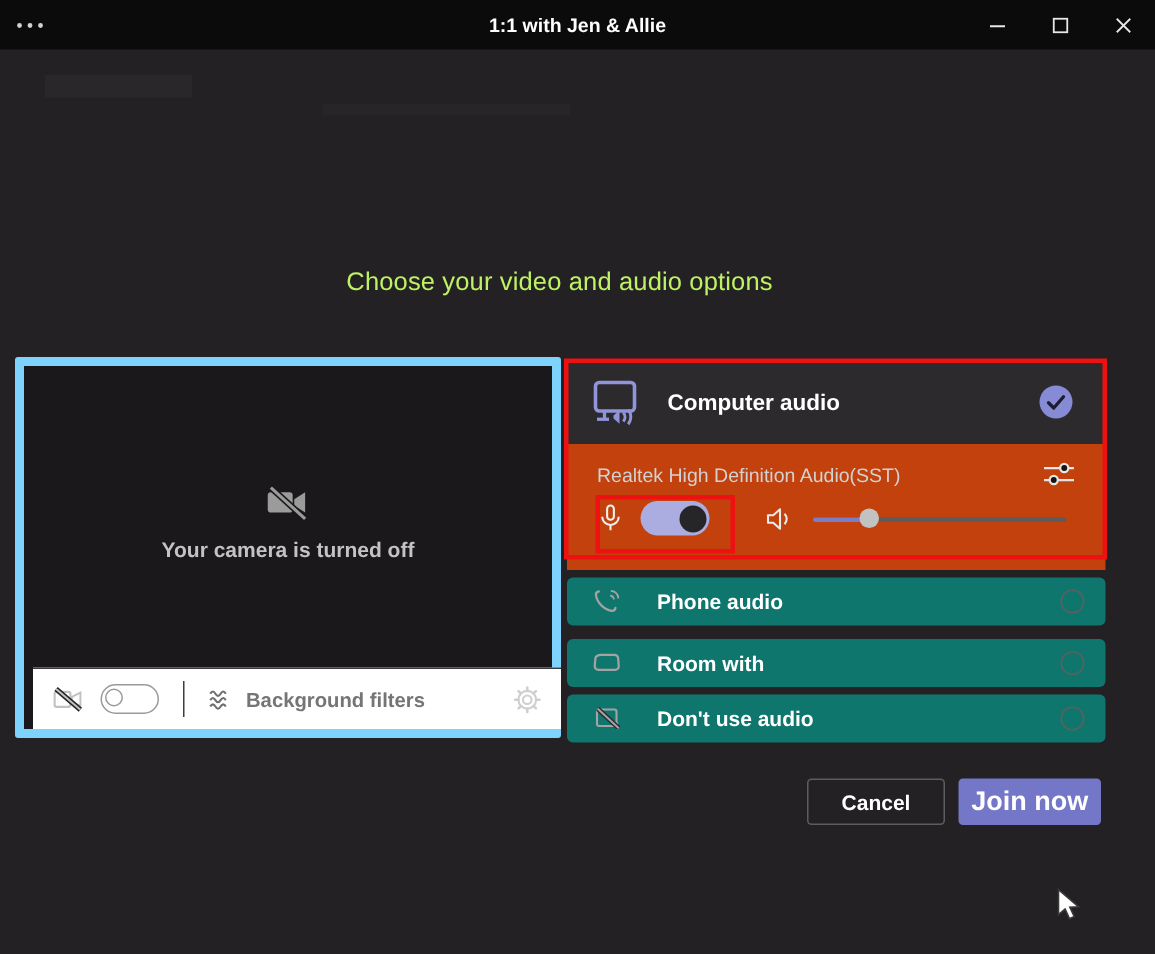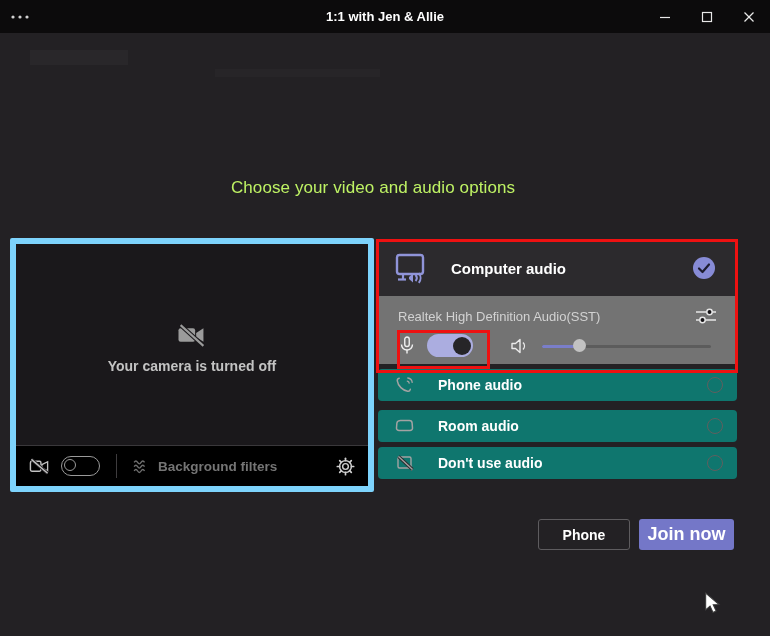--- a/index.html
+++ b/index.html
@@ -34,47 +34,47 @@
   .preview {
     position:absolute; left:10px; top:238px; width:364px; height:254px;
     background:#1a181b; border:6px solid #7dd3fc; border-radius:2px;
   }
   .preview-center {
     position:absolute; left:0; top:78px; width:100%;
     display:flex; flex-direction:column; align-items:center;
   }
   .preview-status { margin-top:9px; color:#c3c3c3; font-size:14px; font-weight:700; }
   .preview-bar {
-    position:absolute; left:0; bottom:0; width:100%; height:41px;
-    background:#000000; border-top:1px solid #3a383b;
+    position:absolute; left:6px; bottom:0; width:100%; height:41px;
+    background:#ffffff; border-top:1px solid #3a383b;
     display:flex; align-items:center; padding:0 13px;
   }
   .toggle-off {
     width:39px; height:20px; border:1.5px solid #9a9a9a; border-radius:11px;
     margin-left:11px; position:relative; flex:none;
   }
   .toggle-off .knob {
     position:absolute; left:2px; top:1.8px; width:12px; height:12px;
     border:1.5px solid #9a9a9a; border-radius:50%;
   }
   .bar-divider { width:1px; height:24px; background:#3e3c3e; margin:0 15px 0 16px; }
   .filters-btn { display:flex; align-items:center; gap:9px; }
   .filters-label { color:#757575; font-size:13.5px; font-weight:600; }
   .gear-btn { margin-left:auto; display:flex; align-items:center; }
   
   .audio-panel { position:absolute; left:378px; top:240px; width:359px; }
   .computer-row {
     height:56px; background:#2c2a2d; display:flex; align-items:center; padding:0 0 0 16px;
   }
-  .computer-label { margin-left:21px; color:#ffffff; font-size:15px; font-weight:700; }
+  .computer-label { margin-left:15px; color:#ffffff; font-size:15px; font-weight:700; }
   .check-circle {
     margin-left:auto; margin-right:22px; width:22px; height:22px; border-radius:50%;
     background:#878bd6; display:flex; align-items:center; justify-content:center; flex:none;
   }
-  .device-section { height:68px; background:#737373; }
+  .device-section { height:84px; background:#c2410c; }
   .device-row { display:flex; align-items:center; padding:11px 20px 0 20px; }
   .device-name { color:#d2d2d2; font-size:13px; }
   .eq-btn { margin-left:auto; display:flex; align-items:center; }
   .controls-row { display:flex; align-items:center; padding:9px 26px 0 22px; }
   .toggle-on {
     width:46px; height:23px; background:#abadе0; background:#abade0; border-radius:12px;
     margin-left:13px; position:relative; flex:none;
   }
   .toggle-on .knob {
     position:absolute; right:2.5px; top:2.5px; width:18px; height:18px;
@@ -271,39 +271,39 @@
       <span class="option-label">Phone audio</span>
       <div class="radio"></div>
     </div>
 
     <div class="option-row r2">
       <div class="option-icon">
         <svg width="20" height="16" viewBox="0 0 20 16">
           <path d="M5.5,2.5 h9 c1.5,0 2.5,1 2.6,2.5 l0.4,5 c0.1,1.5 -1,2.5 -2.5,2.5 h-11 c-1.5,0 -2.6,-1 -2.5,-2.5 l0.4,-5 C2,3.5 4,2.5 5.5,2.5 Z" fill="none" stroke="#a3a3a3" stroke-width="1.5"></path>
         </svg>
       </div>
-      <span class="option-label">Room audio</span>
+      <span class="option-label">Room with</span>
       <div class="radio"></div>
     </div>
 
     <div class="option-row r3">
       <div class="option-icon">
         <svg width="19" height="16" viewBox="0 0 19 16">
           <rect x="2" y="2" width="13" height="11" rx="1.5" fill="none" stroke="#a3a3a3" stroke-width="1.4"></rect>
           <path d="M13,13.5 l2.5,-1.8 v4" fill="none" stroke="#a3a3a3" stroke-width="1.2"></path>
           <line x1="2.5" y1="1.5" x2="16.5" y2="14.5" stroke="#2b292c" stroke-width="3.2"></line>
           <line x1="2.5" y1="1.5" x2="16.5" y2="14.5" stroke="#a3a3a3" stroke-width="1.4"></line>
         </svg>
       </div>
       <span class="option-label">Don't use audio</span>
       <div class="radio"></div>
     </div>
   </div>
 
-  <button class="btn-cancel">Phone</button>
+  <button class="btn-cancel">Cancel</button>
   <button class="btn-join">Join now</button>
 
   <div class="anno anno-outer"></div>
   <div class="anno anno-inner"></div>
 
   <svg class="cursor" width="20" height="22" viewBox="0 0 16 21">
     <path d="M1,1 L1,17 L5.2,13.4 L8,19.5 L11,18.1 L8.2,12.2 L13.8,12 Z" fill="#ffffff" stroke="#3a3a3a" stroke-width="1"></path>
   </svg>
 
 </div>

